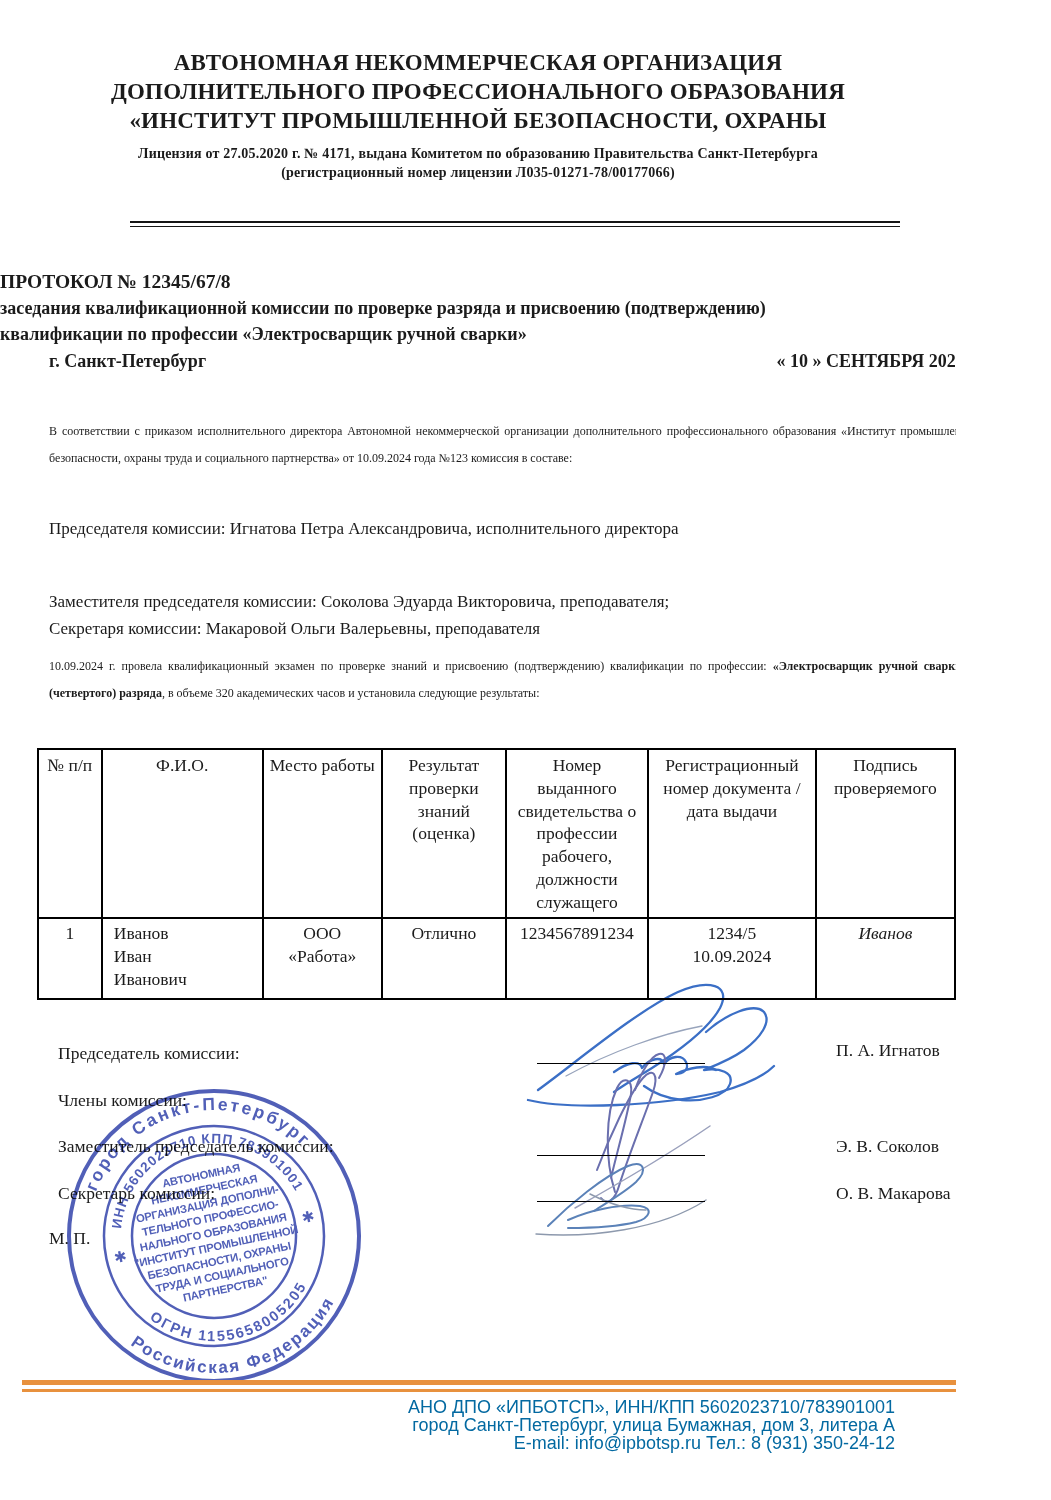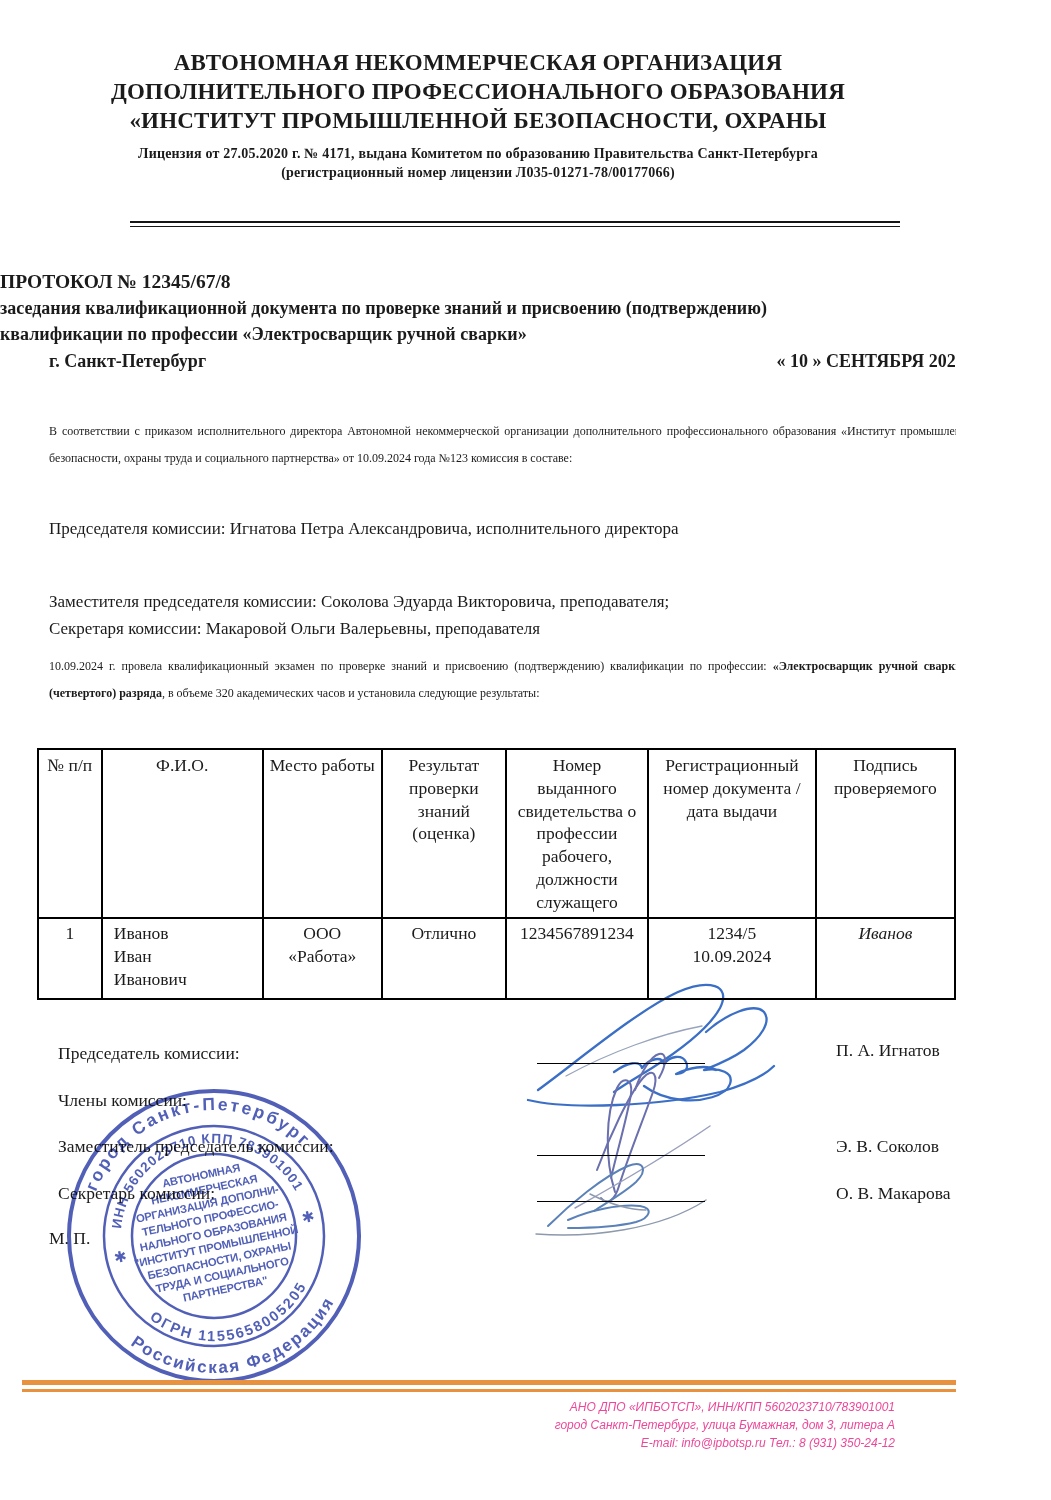--- a/index.html
+++ b/index.html
@@ -36,43 +36,43 @@
   .sig-label{left:58px;font-size:17.5px;}
   .sig-name{left:836px;font-size:17.5px;}
   .sig-line{left:537px;width:168px;height:0;border-top:1.8px solid #000;}
   .mp{left:49px;top:1228px;font-size:17.5px;}
   
   .stamp-svg{left:44px;top:1066px;mix-blend-mode:multiply;opacity:.93;}
   .autographs{left:430px;top:960px;mix-blend-mode:multiply;}
   
   .stripe1{top:1380px;left:22px;width:1029px;height:5px;}
   .stripe2{top:1389px;left:22px;width:1029px;height:3px;}
-  .footer-text{top:1398px;right:61px;text-align:right;color:#ec4899;
-               font-family:"Liberation Sans",sans-serif;font-size:12px;line-height:18px;font-style:italic;}
+  .footer-text{top:1398px;right:61px;text-align:right;color:#0369a1;
+               font-family:"Liberation Sans",sans-serif;font-size:18px;line-height:18px;}
 </style>
 </head>
 <body>
 
 <div class="page">
 
   <div class="abs org-header">
     <div>АВТОНОМНАЯ НЕКОММЕРЧЕСКАЯ ОРГАНИЗАЦИЯ</div>
     <div>ДОПОЛНИТЕЛЬНОГО ПРОФЕССИОНАЛЬНОГО ОБРАЗОВАНИЯ</div>
     <div>«ИНСТИТУТ ПРОМЫШЛЕННОЙ БЕЗОПАСНОСТИ, ОХРАНЫ</div>
     <div class="license">
       <div>Лицензия от 27.05.2020 г. № 4171, выдана Комитетом по образованию Правительства Санкт-Петербурга</div>
       <div>(регистрационный номер лицензии Л035-01271-78/00177066)</div>
     </div>
   </div>
 
   <div class="abs divider"></div>
 
   <div class="abs title-block">
     <div class="t1">ПРОТОКОЛ № 12345/67/8</div>
-    <div class="t2">заседания квалификационной документа по проверке знаний и присвоению (подтверждению)</div>
+    <div class="t2">заседания квалификационной комиссии по проверке разряда и присвоению (подтверждению)</div>
     <div class="t2">квалификации по профессии «Электросварщик ручной сварки»</div>
   </div>
 
   <div class="abs meta-row">
     <span>г. Санкт-Петербург</span>
     <span>« 10 » СЕНТЯБРЯ 2024 г.</span>
   </div>
 
   <div class="abs para" style="top:418px;">В соответствии с приказом исполнительного директора Автономной некоммерческой организации дополнительного профессионального образования «Институт промышленной безопасности, охраны труда и социального партнерства» от 10.09.2024 года №123 комиссия в составе:</div>
 

